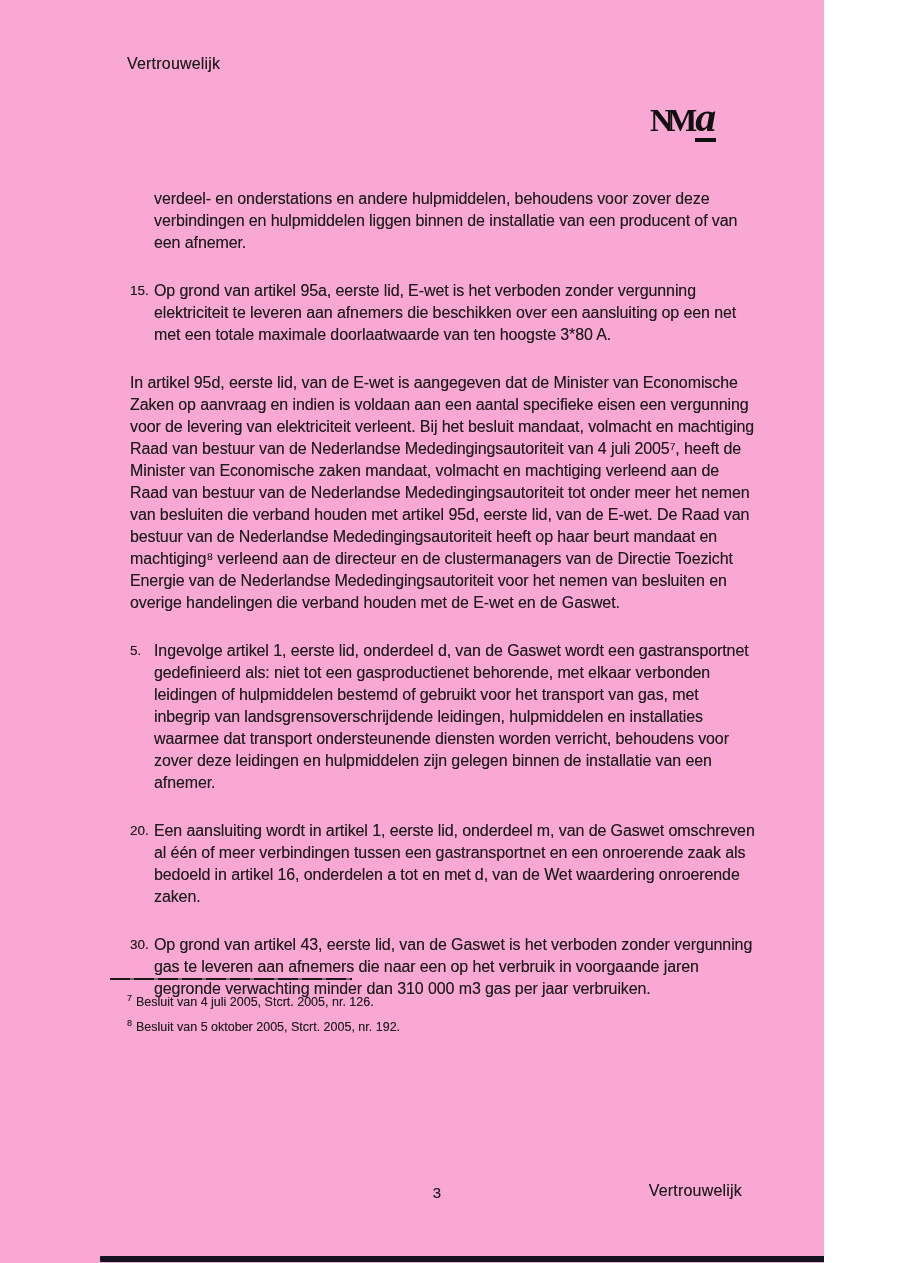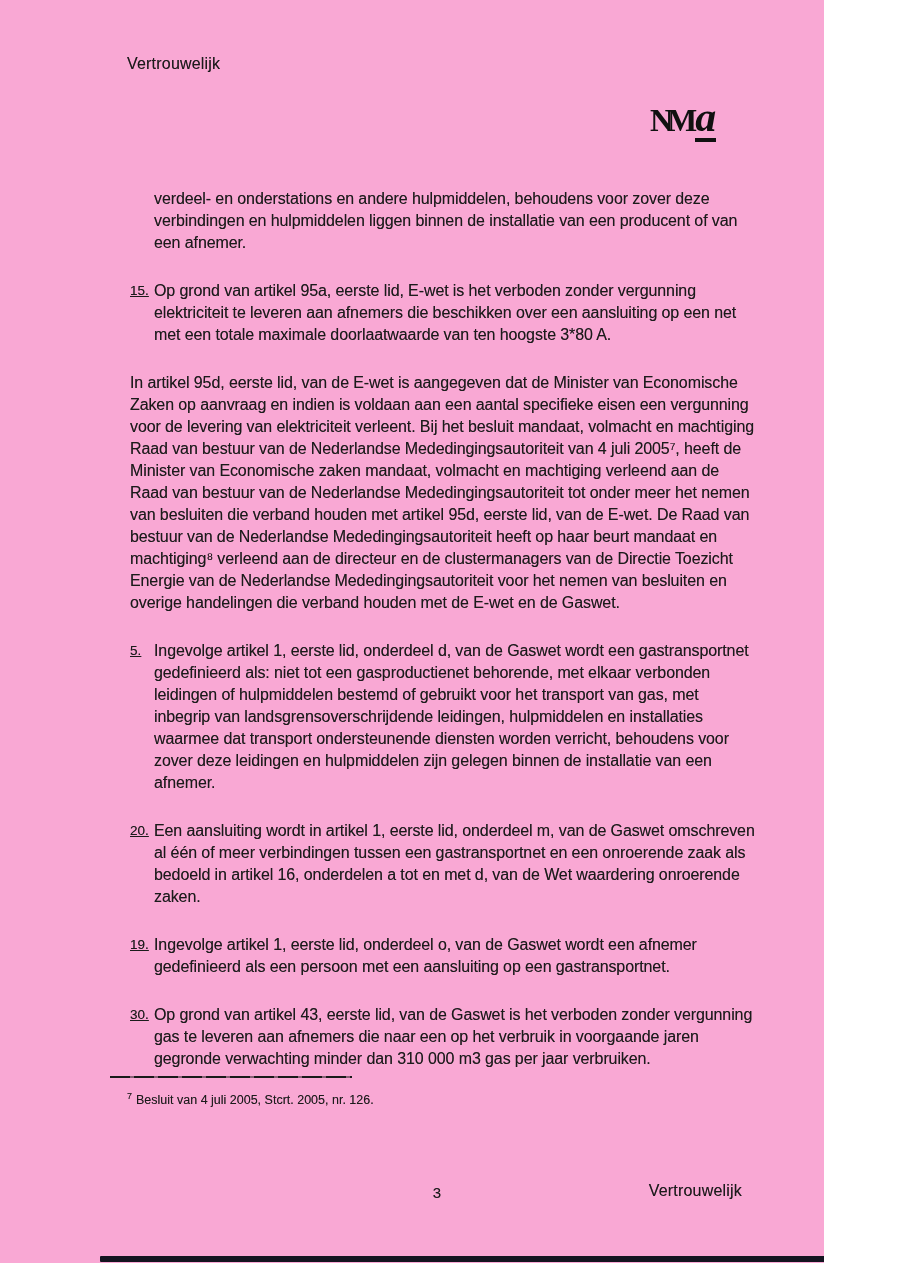--- a/index.html
+++ b/index.html
@@ -55,34 +55,33 @@
   .para {
     display: flex;
     margin: 0 0 26px 0;
   }
   .para .num {
     flex: 0 0 24px;
     width: 24px;
     font-size: 13.5px;
     line-height: 22px;
     text-shadow: 0 0 0.4px rgba(0,0,0,0.45);
-    text-decoration: underline;
   }
   .para .ptext {
     flex: 1;
     font-size: 16px;
     line-height: 22px;
     letter-spacing: -0.1px;
     text-shadow: 0 0 0.4px rgba(0,0,0,0.45);
   }
   
   .footnotes {
     position: absolute;
     left: 110px;
-    top: 1076px;
+    top: 978px;
     width: 500px;
   }
   .fn-rule {
     width: 242px;
     height: 2px;
     margin-bottom: 10px;
     background: repeating-linear-gradient(90deg, #1a1a1a 0 20px, rgba(26,26,26,0.5) 20px 24px);
   }
   .fn {
     font-size: 12.5px;
@@ -153,34 +152,33 @@
         </div>
         <div class="para">
           <span class="num">5.</span>
           <div class="ptext">Ingevolge artikel 1, eerste lid, onderdeel d, van de Gaswet wordt een gastransportnet gedefinieerd als: niet tot een gasproductienet behorende, met elkaar verbonden leidingen of hulpmiddelen bestemd of gebruikt voor het transport van gas, met inbegrip van landsgrensoverschrijdende leidingen, hulpmiddelen en installaties waarmee dat transport ondersteunende diensten worden verricht, behoudens voor zover deze leidingen en hulpmiddelen zijn gelegen binnen de installatie van een afnemer.</div>
         </div>
         <div class="para">
           <span class="num">20.</span>
           <div class="ptext">Een aansluiting wordt in artikel 1, eerste lid, onderdeel m, van de Gaswet omschreven al één of meer verbindingen tussen een gastransportnet en een onroerende zaak als bedoeld in artikel 16, onderdelen a tot en met d, van de Wet waardering onroerende zaken.</div>
         </div>
         <div class="para">
-          <span class="num">19.</span>
-          <div class="ptext">Ingevolge artikel 1, eerste lid, onderdeel o, van de Gaswet wordt een afnemer gedefinieerd als een persoon met een aansluiting op een gastransportnet.</div>
-        </div>
-        <div class="para">
           <span class="num">30.</span>
           <div class="ptext">Op grond van artikel 43, eerste lid, van de Gaswet is het verboden zonder vergunning gas te leveren aan afnemers die naar een op het verbruik in voorgaande jaren gegronde verwachting minder dan 310 000 m3 gas per jaar verbruiken.</div>
         </div>
       </div>
   </div>
 
   <div class="footnotes">
     <div class="fn-rule"></div>
     <div class="fn">
       <sup>7</sup><span>Besluit van 4 juli 2005, Stcrt. 2005, nr. 126.</span>
+    </div>
+    <div class="fn">
+      <sup>8</sup><span>Besluit van 5 oktober 2005, Stcrt. 2005, nr. 192.</span>
     </div>
   </div>
 
   <div class="page-number">3</div>
 
   <div class="footer-label">Vertrouwelijk</div>
 
   <div class="bottom-bar"></div>
 
 </div>

